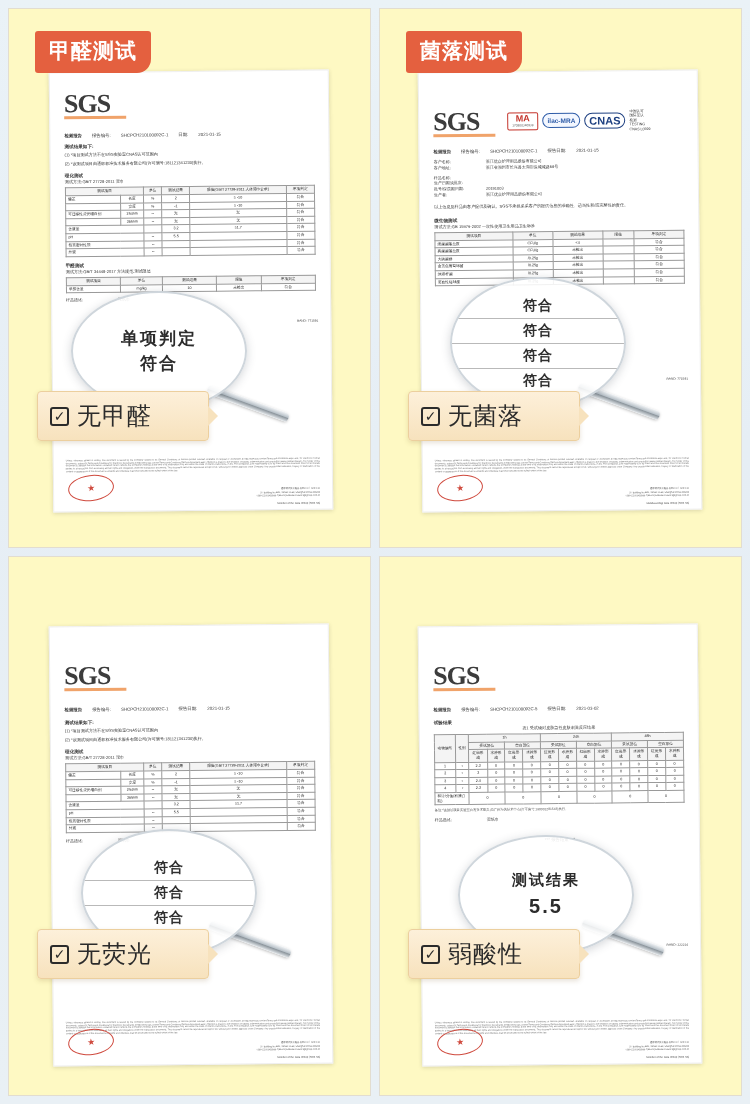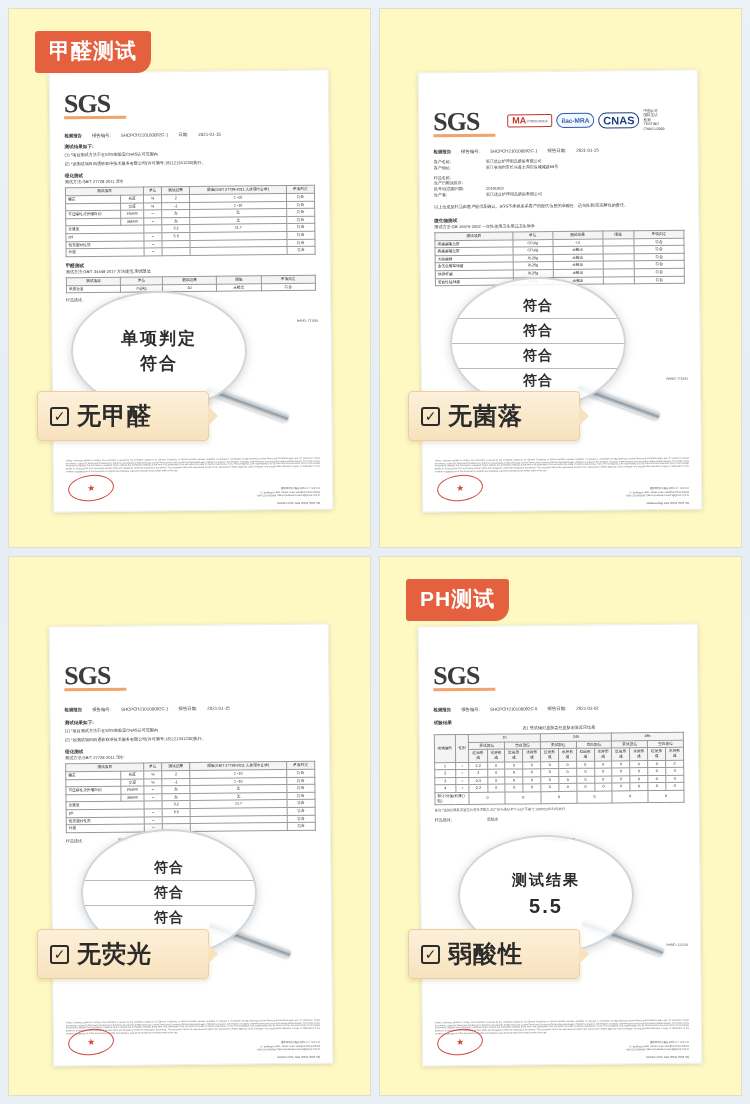--- a/index.html
+++ b/index.html
@@ -71,21 +71,21 @@
     display:block;
     height:3px; width:62px;
     background:#f0a36a;
     margin-top:-3px;
   }
   .logo-row{ display:flex; align-items:center; gap:6px; }
   .badges{ display:flex; align-items:center; gap:4px; margin-left:6px;}
   .badge-ma{
     border:1.5px solid #c4332a; color:#c4332a; font-weight:bold;
     font-size:9px; padding:1px 4px; border-radius:2px;
-    display:flex; align-items:center; line-height:1;
+    display:flex; flex-direction:column; align-items:center; line-height:1;
   }
   .badge-ma small{ font-size:3.2px; font-weight:normal; margin-top:1px; color:#555;}
   .badge-ilac{
     border:1px solid #2e5ca8; color:#2e5ca8; font-weight:bold;
     font-size:6.5px; padding:3px 4px; border-radius:10px;
     background:#f3f7ff;
   }
   .badge-cnas{
     color:#1d3f80; font-weight:bold; font-size:11px;
     border:1px solid #1d3f80; padding:1px 4px; border-radius:14px;
@@ -190,21 +190,21 @@
     display:flex; align-items:center; gap:8px;
     z-index:14;
     box-shadow:0 2px 5px rgba(120,90,40,.18);
   }
   .ribbon .cb{
     width:19px; height:19px; border:2.4px solid #2b2b2b; border-radius:3px;
     display:flex; align-items:center; justify-content:center;
     font-size:14px; line-height:1; color:#2b2b2b; font-weight:bold;
   }
   .ribbon .rtxt{
-    font-size:24px; font-weight:bold; color:#2b2b2b; letter-spacing:1px;
+    font-size:24px; font-weight:normal; color:#2b2b2b; letter-spacing:1px;
   }
   .ribbon::after{
     content:"";
     position:absolute; right:-10px; top:50%; transform:translateY(-50%);
     border-left:10px solid #f7e2bd;
     border-top:10px solid transparent;
     border-bottom:10px solid transparent;
   }
 </style>
 </head>
@@ -363,20 +363,21 @@
       <div class="mg-line">符合</div>
     </div>
 
     <div class="ribbon" style="top:382px;">
       <span class="cb">✓</span>
       <span class="rtxt">无甲醛</span>
     </div>
   </div>
 
   <div class="panel">
+    <div class="panel-title">菌落测试</div>
 
     <div class="sheet p2">
       <div class="sheet-inner">
         <div class="logo-row" style="margin-top:18px;">
           <span class="sgs">
             <span>SGS</span><span class="bar"></span>
           </span>
           <span class="badges">
             <span class="badge-ma">
               <span>MA</span>
@@ -648,21 +649,20 @@
       </div>
     </div>
 
     <div class="ribbon" style="top:372px;">
       <span class="cb">✓</span>
       <span class="rtxt">无荧光</span>
     </div>
   </div>
 
   <div class="panel">
-    <div class="panel-title">PH测试</div>
 
     <div class="sheet p2" style="top:68px;">
       <div class="sheet-inner">
         <div class="logo-row" style="margin-top:18px;">
           <span class="sgs">
             <span>SGS</span><span class="bar"></span>
           </span>
         </div>
 
         <div class="meta-row" style="margin-top:16px;">

